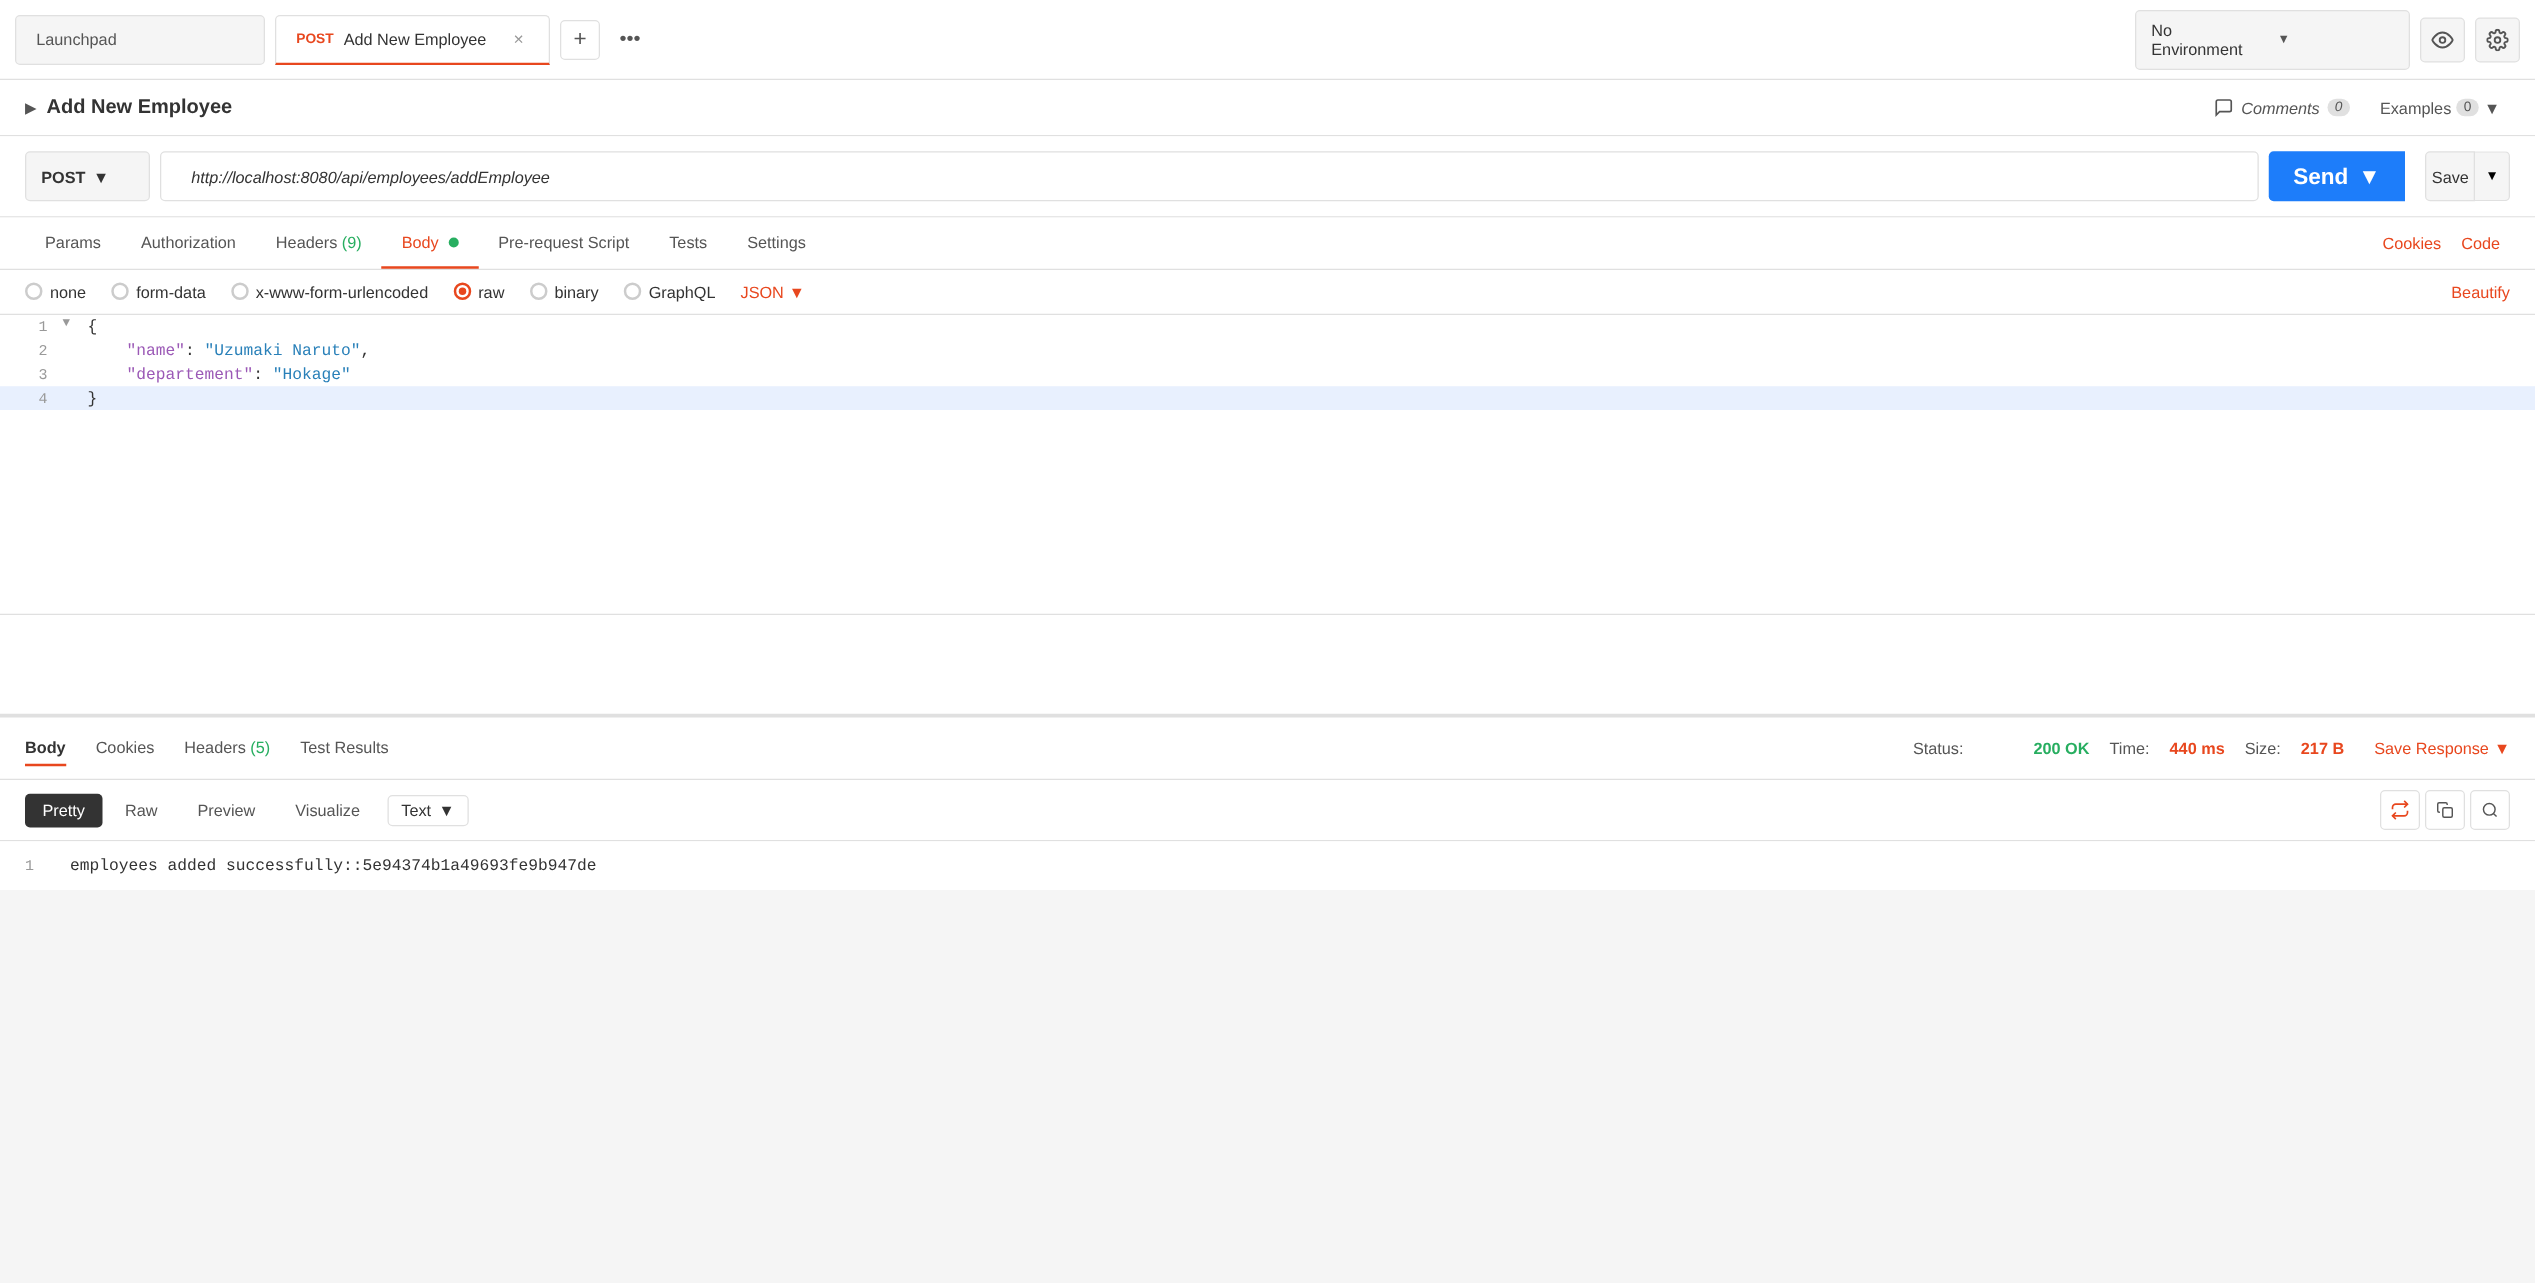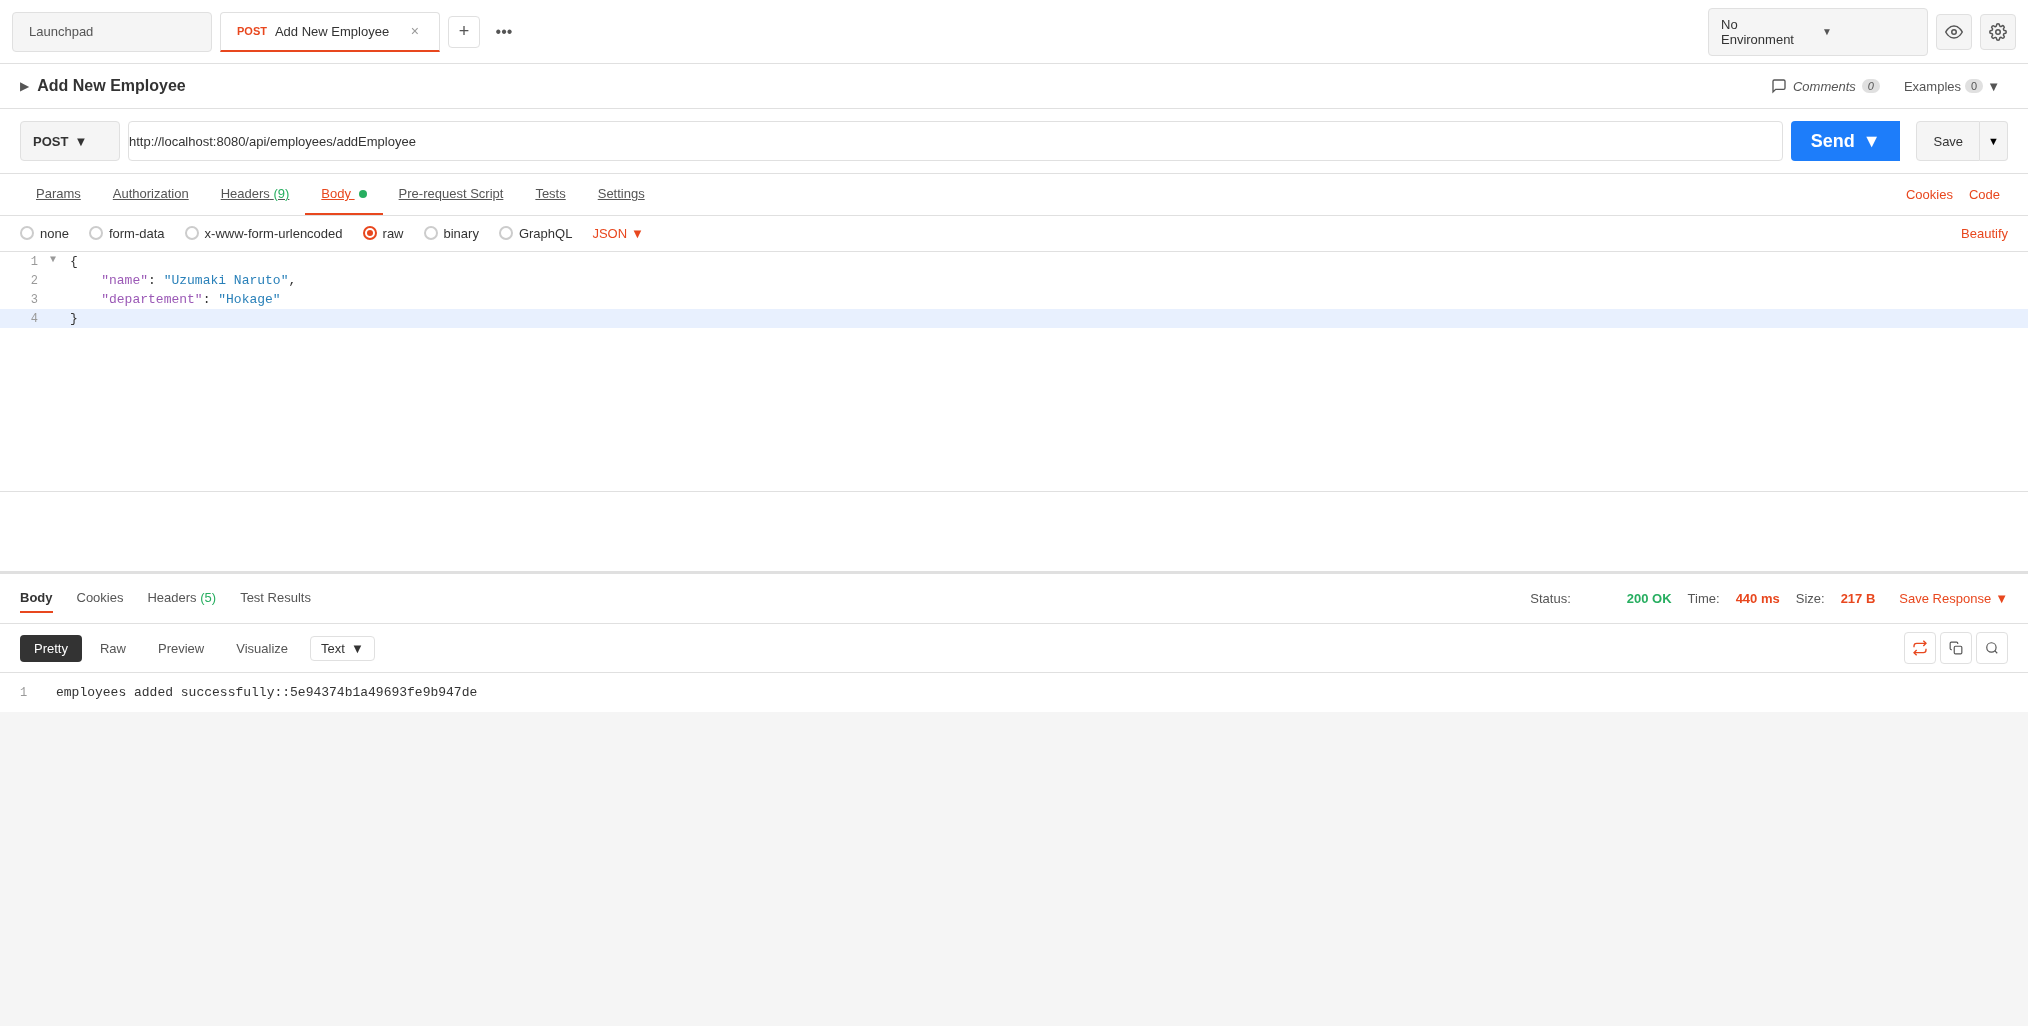--- a/index.html
+++ b/index.html
@@ -83,49 +83,50 @@
     }
     .method-select {
       display: flex; align-items: center; background: #f5f5f5;
       border: 1px solid #e0e0e0; border-radius: 4px; padding: 0 12px;
       height: 40px; gap: 6px; cursor: pointer; min-width: 100px;
     }
     .method-select span { font-weight: 700; font-size: 13px; color: #333; }
     .method-chevron { color: #555; font-size: 10px; }
     .url-input {
       flex: 1; height: 40px; border: 1px solid #e0e0e0; border-radius: 4px;
-      padding: 0 0; font-size: 13px; color: #333; background: #fff;
+      padding: 0 24px; font-size: 13px; color: #333; background: #fff;
       outline: none;
+      font-style: italic;
     }
     .send-btn {
       display: flex; align-items: center; background: #1d7dfa; color: #fff;
       border: none; border-radius: 4px 0 0 4px; height: 40px; padding: 0 20px;
       font-size: 18px; font-weight: 600; cursor: pointer; gap: 8px;
     }
     .save-btn {
       display: flex; align-items: center; background: #f5f5f5;
       border: 1px solid #e0e0e0; border-radius: 4px 0 0 4px;
-      height: 40px; padding: 0 16px; cursor: pointer; font-size: 13px;
+      height: 40px; padding: 0 4px; cursor: pointer; font-size: 13px;
       gap: 6px; color: #333;
     }
     .save-btn-arrow {
       background: #f5f5f5; border: 1px solid #e0e0e0; border-radius: 0 4px 4px 0;
       height: 40px; padding: 0 8px; cursor: pointer; font-size: 11px;
       border-left: none;
     }
 
     
     .req-tabs {
       display: flex; align-items: center; background: #fff;
       padding: 0 20px; border-bottom: 1px solid #e0e0e0; gap: 0;
     }
     .req-tab {
       padding: 12px 16px; font-size: 13px; color: #555; cursor: pointer;
       border-bottom: 2px solid transparent; white-space: nowrap;
-      background: none; border-top: none; border-left: none; border-right: none; text-decoration: underline;
+      background: none; border-top: none; border-left: none; border-right: none;
     }
     .req-tab.active {
       color: #e8471e; border-bottom: 2px solid #e8471e; font-weight: 500;
     }
     .req-tab .count { color: #27ae60; }
     .req-tab .dot {
       display: inline-block; width: 8px; height: 8px;
       background: #27ae60; border-radius: 50%; margin-left: 4px;
     }
     .tab-spacer { flex: 1; }

